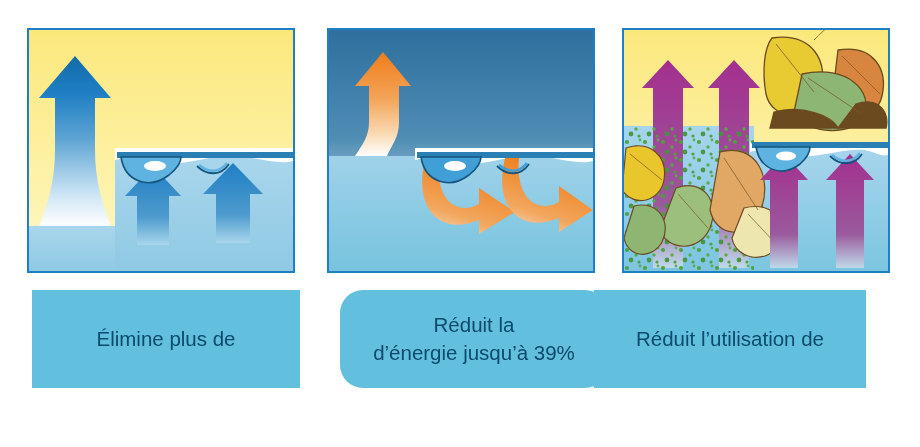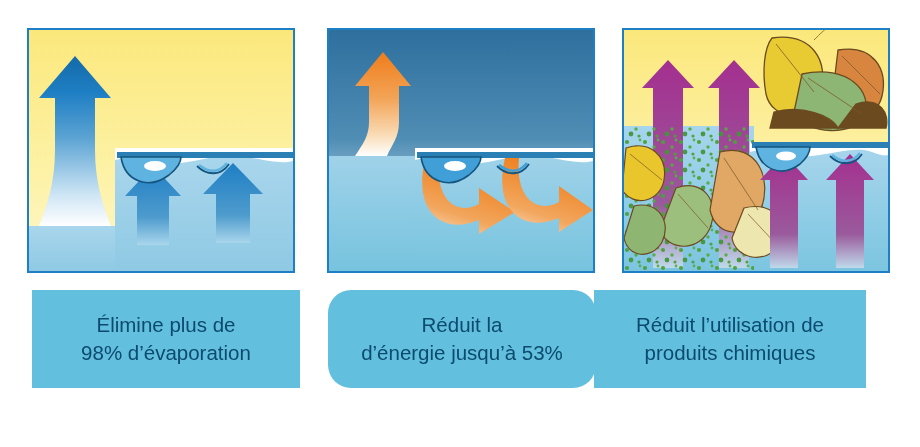--- a/index.html
+++ b/index.html
@@ -15,21 +15,21 @@
          border:2px solid #1f7fc4;box-sizing:border-box;overflow:hidden;background:#ffffff;}
   #panel-1{left:27px;}
   #panel-2{left:327px;}
   #panel-3{left:622px;}
 
   .caption{position:absolute;top:290px;width:268px;height:98px;
            background:#62c0de;box-sizing:border-box;
            display:flex;align-items:center;justify-content:center;text-align:center;
            color:#0c4a6e;font-size:20.5px;line-height:1.38;padding:4px 8px;}
   #caption-1{left:32px;}
-  #caption-2{left:328px;border-radius:23px;}
+  #caption-2{left:340px;border-radius:23px;}
   #caption-3{left:594px;width:272px;}
   .caption span{display:block;}
 
   .layer{position:absolute;left:0;top:0;width:100%;height:100%;}
   svg{display:block;}
 </style>
 </head>
 <body>
 
 <div class="board">
@@ -200,31 +200,29 @@
           <path d="M218 26 L256 64"></path>
           <path d="M184 48 L238 84"></path>
         <path d="M190 10 C196 4 202 -2 208 -6"></path>
       </g>
     </svg>
   </div>
 
   <div class="caption" id="caption-1">
     <div>
       <span>Élimine plus de</span>
-      <span>98% d’évaporation</span>
     </div>
   </div>
 
   <div class="caption" id="caption-2">
     <div>
       <span>Réduit la</span>
-      <span>d’énergie jusqu’à 53%</span>
+      <span>d’énergie jusqu’à 39%</span>
     </div>
   </div>
 
   <div class="caption" id="caption-3">
     <div>
       <span>Réduit l’utilisation de</span>
-      <span>produits chimiques</span>
     </div>
   </div>
 
 </div>
 
 </body></html>

